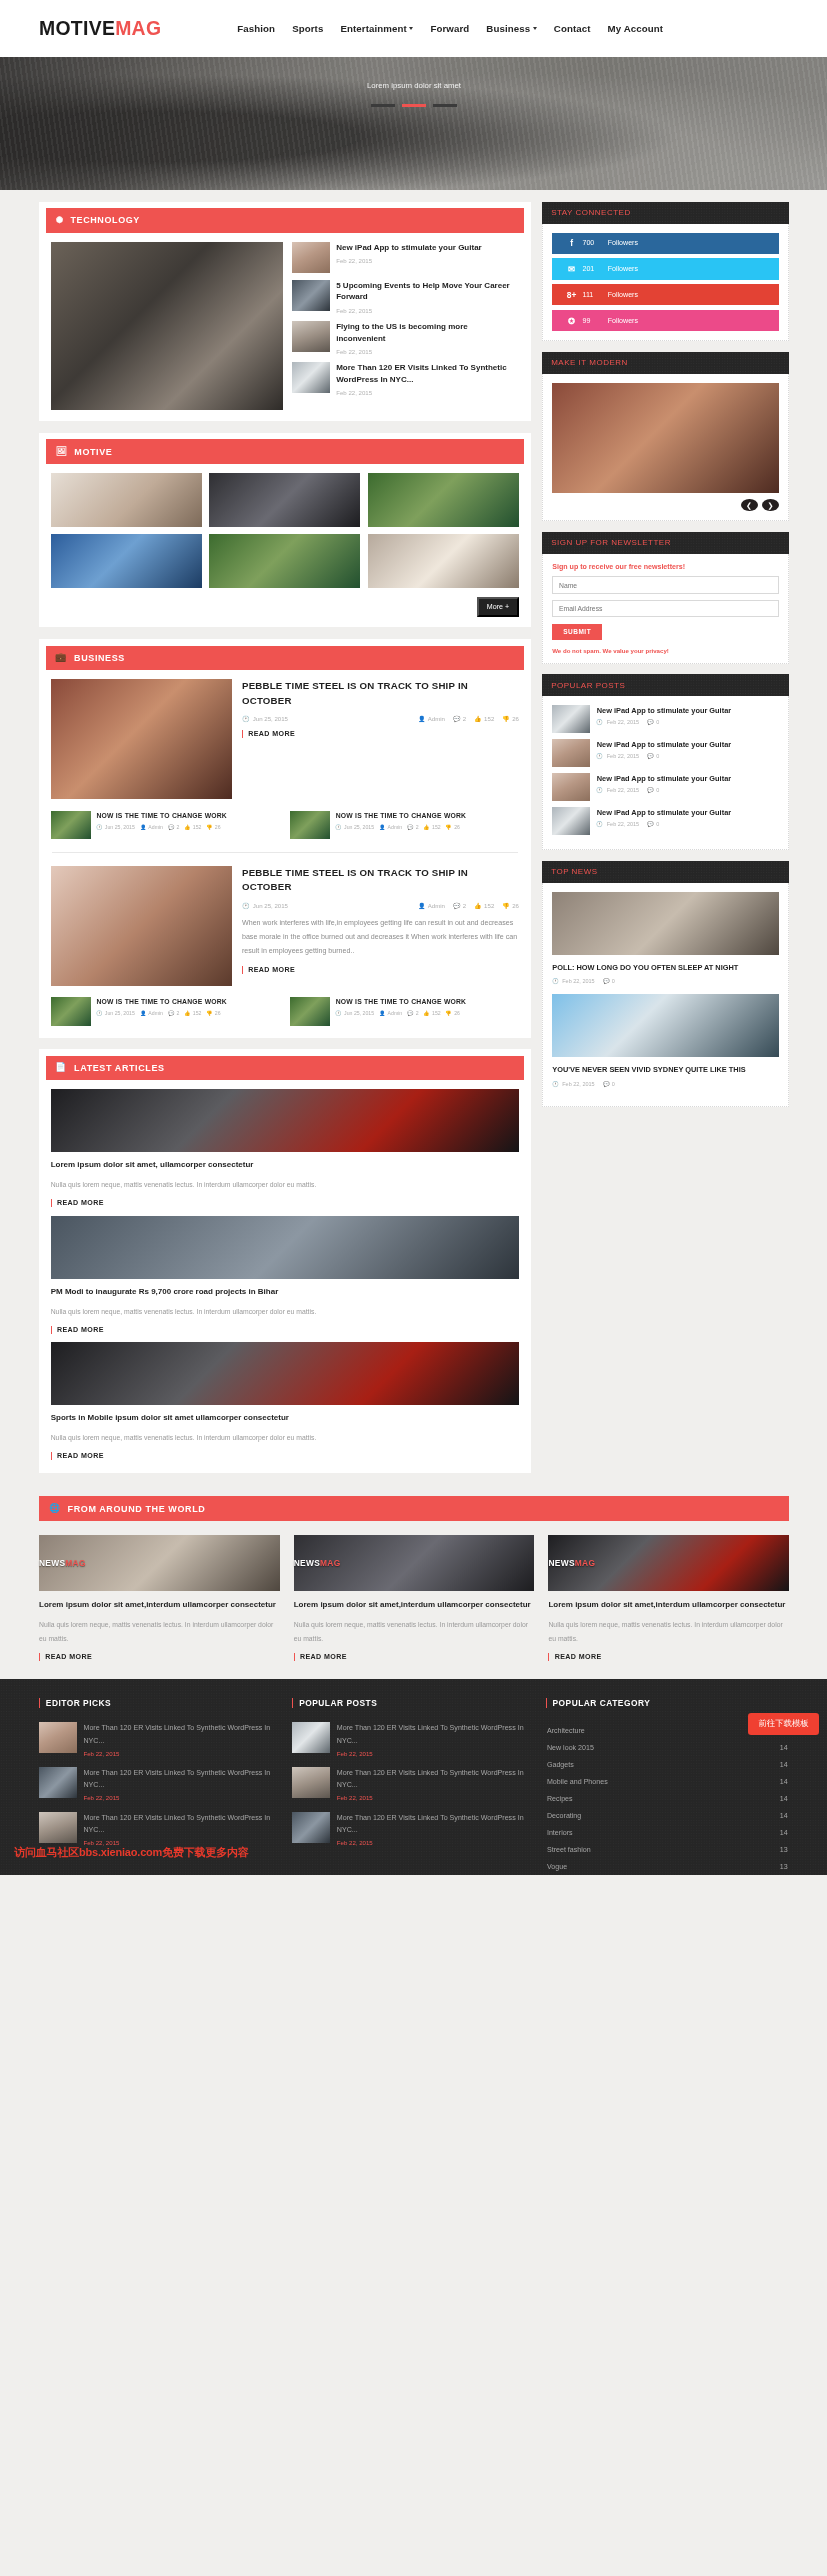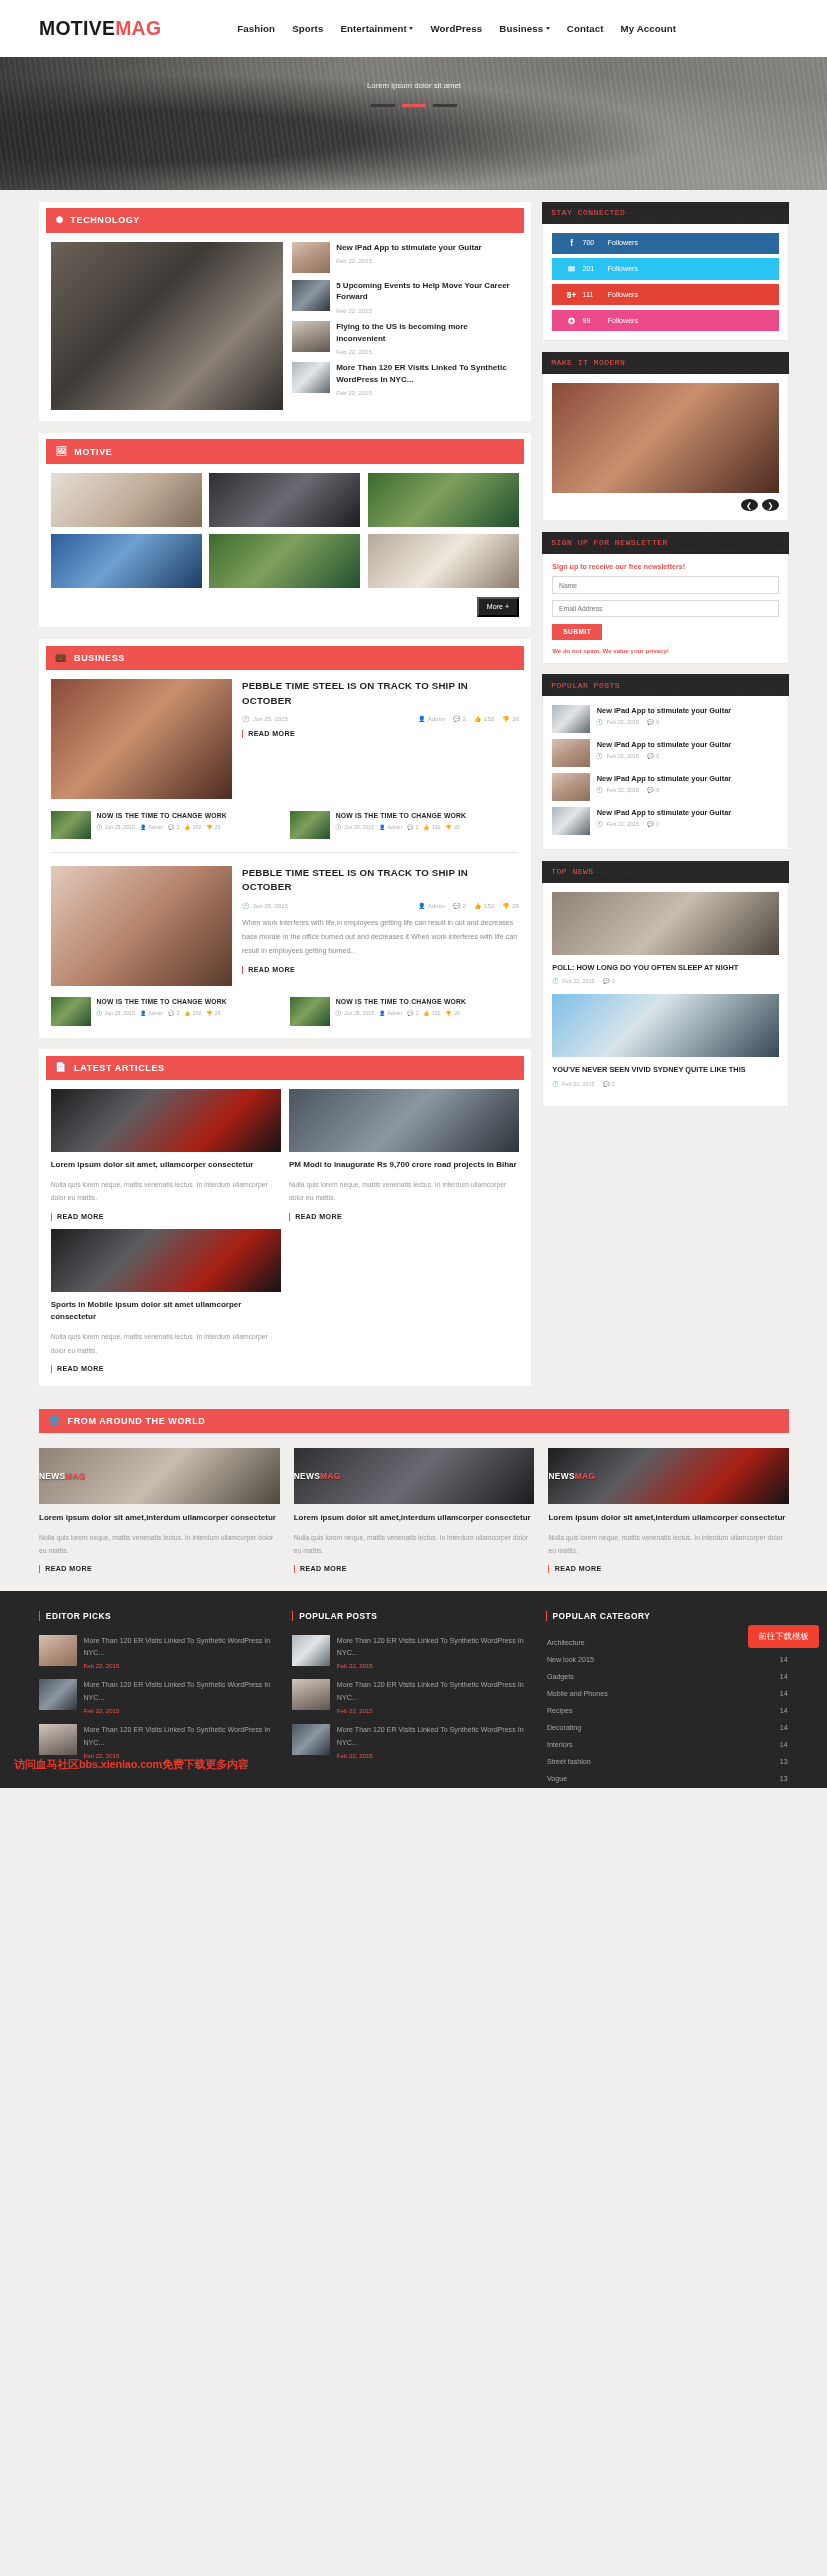--- a/index.html
+++ b/index.html
@@ -97,32 +97,31 @@
                border-left: 1.9px solid #ef5350; padding-left: 5.2px; display: inline-block; cursor:pointer; }
   .biz-sub-row { display: flex; gap: 10.3px; margin-top: 11.6px; }
   .biz-sub { flex: 1; display: flex; gap: 5.8px; }
   .biz-sub .pic { width: 40px; height: 28.5px; flex: none; }
   .biz-sub h5 { font-size: 6.8px; font-weight: bold; letter-spacing: 0.2px; color:#1f1f1f; text-transform: uppercase; line-height:1.35; }
   .biz-sub .meta { margin-top: 3.9px; font-size: 5.2px; gap: 1.9px; }
   .biz-sub .meta .m { margin-left: 3.2px; }
   .divider { height: 0.6px; background: #e8e8e8; margin: 13px 1.3px 0 1.3px; }
 
   
-  .latest-grid { display: grid; grid-template-columns: repeat(2, 1fr); gap: 8.4px; padding: 9px 5.2px 6.5px 5.2px; }
+  .latest-grid { display: grid; grid-template-columns: repeat(1, 1fr); gap: 8.4px; padding: 9px 5.2px 6.5px 5.2px; }
   .latest-card .pic { height: 63px; width: 100%; }
   .latest-card h4 { font-size: 8px; line-height: 1.55; margin-top: 7.1px; color: #1f1f1f; font-weight: bold; }
   .latest-card p { font-size: 6.8px; line-height: 1.95; color: #9a9a9a; margin-top: 6.5px; }
 
   
   .side-head {
     background: #262626; color: #ef5350; height: 22px; display: flex; align-items: center;
     padding: 0 9px; font-size: 8px; letter-spacing: 0.5px;
     background-image: radial-gradient(rgba(255,255,255,.055) 0.6px, transparent 0.6px);
     background-size: 2.6px 2.6px;
-    font-family: Liberation Mono, monospace;
   }
   .side-box { background: #fff; border: 0.6px dotted #d8d8d8; border-top: 0; padding: 9px; margin-bottom: 10.3px; }
 
   .social { display: flex; flex-direction: column; gap: 4.5px; }
   .social a { height: 21.3px; display: flex; align-items: center; gap: 5.8px; padding: 0 14.2px; color: #fff;
               font-size: 7.1px; text-decoration: none; cursor: pointer; }
   .social .sico { width: 10.3px; text-align: center; font-weight: bold; font-size: 8.4px; }
   .social .num { width: 19.4px; }
 
   .mod-img { width: 100%; height: 110px; }
@@ -204,21 +203,21 @@
           <span>Fashion</span>
         </div>
       <div class="nav-item">
           <span>Sports</span>
         </div>
       <div class="nav-item">
           <span>Entertainment</span>
           <i class="caret"></i>
         </div>
       <div class="nav-item">
-          <span>WordPress</span>
+          <span>Forward</span>
         </div>
       <div class="nav-item">
           <span>Business</span>
           <i class="caret"></i>
         </div>
       <div class="nav-item">
           <span>Contact</span>
         </div>
       <div class="nav-item">
           <span>My Account</span>

